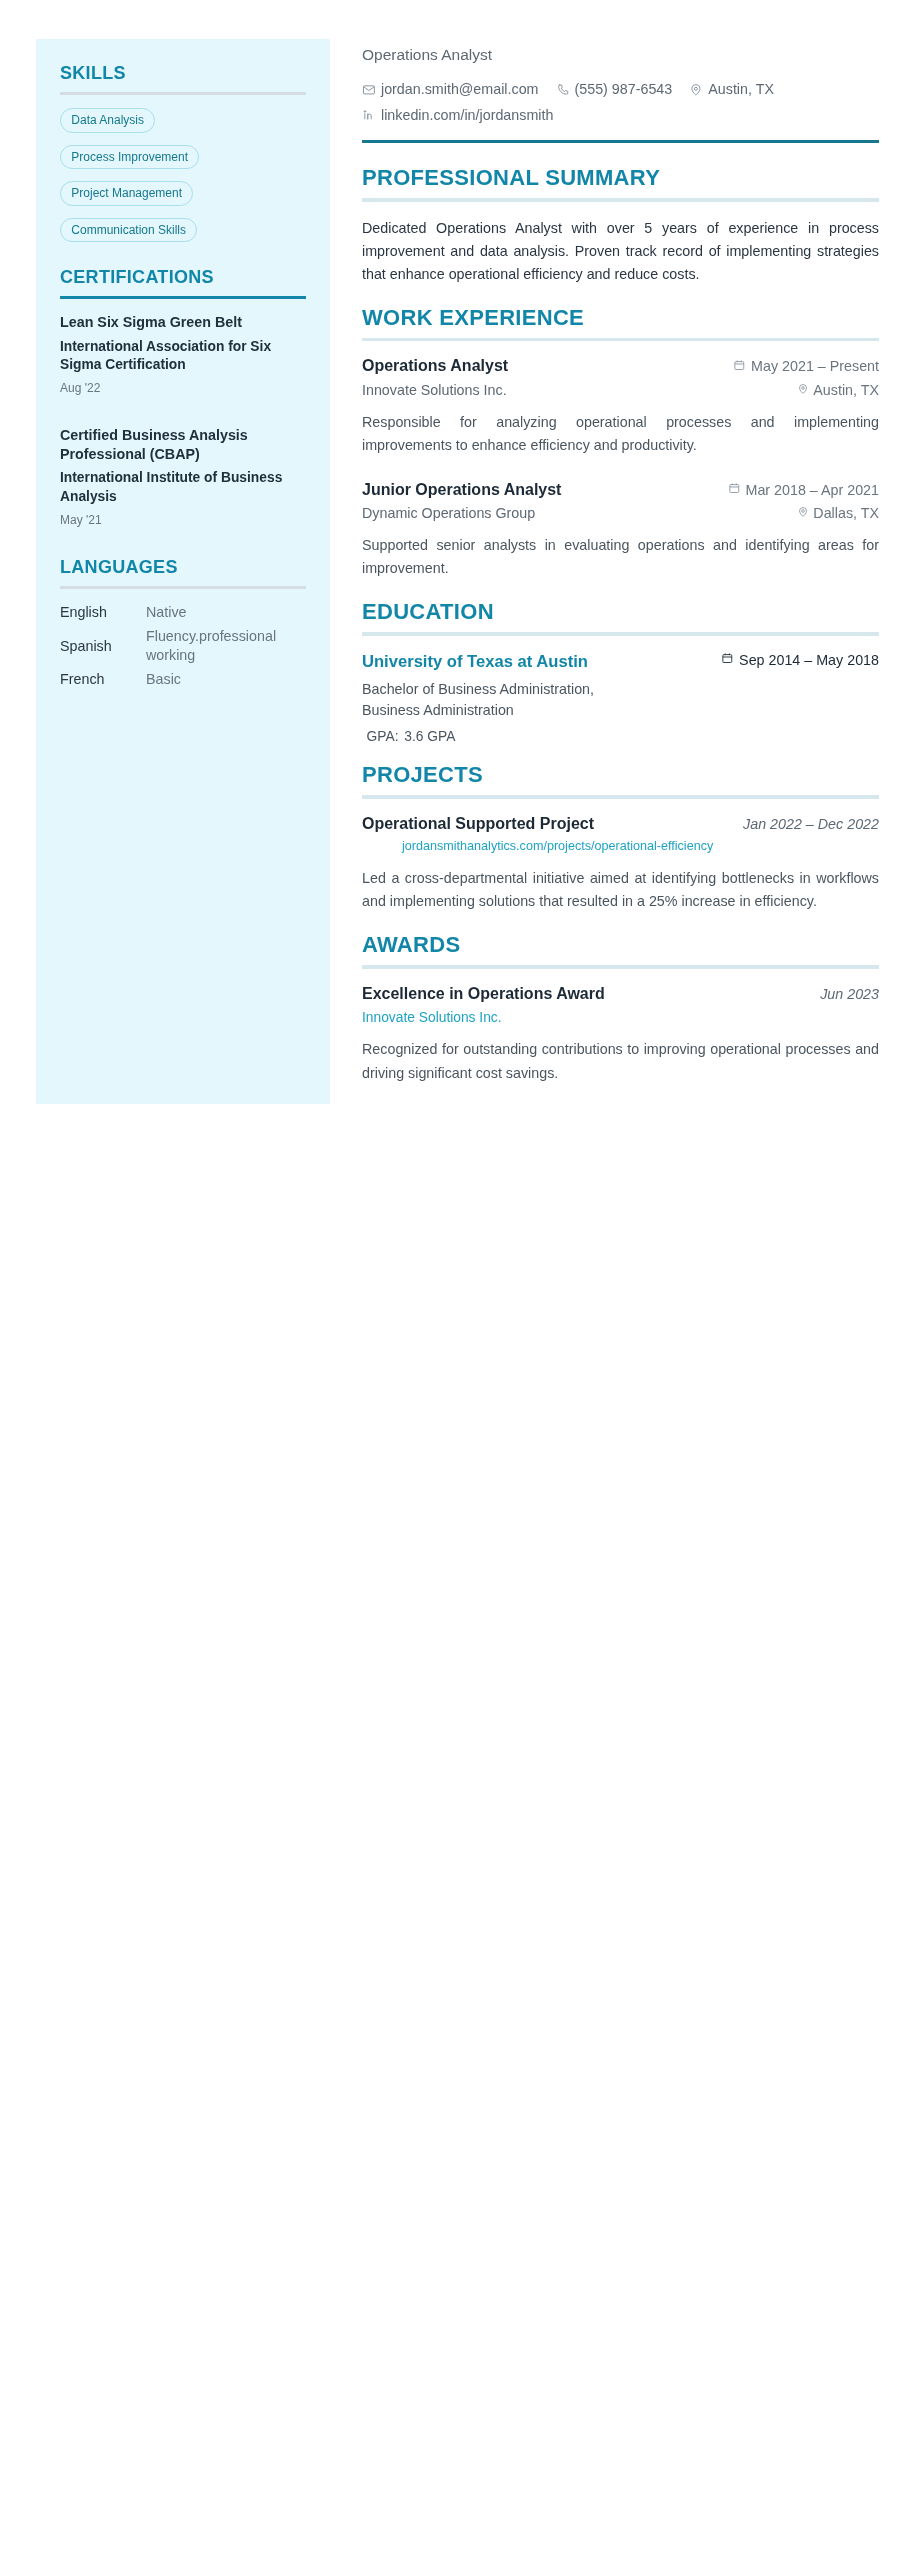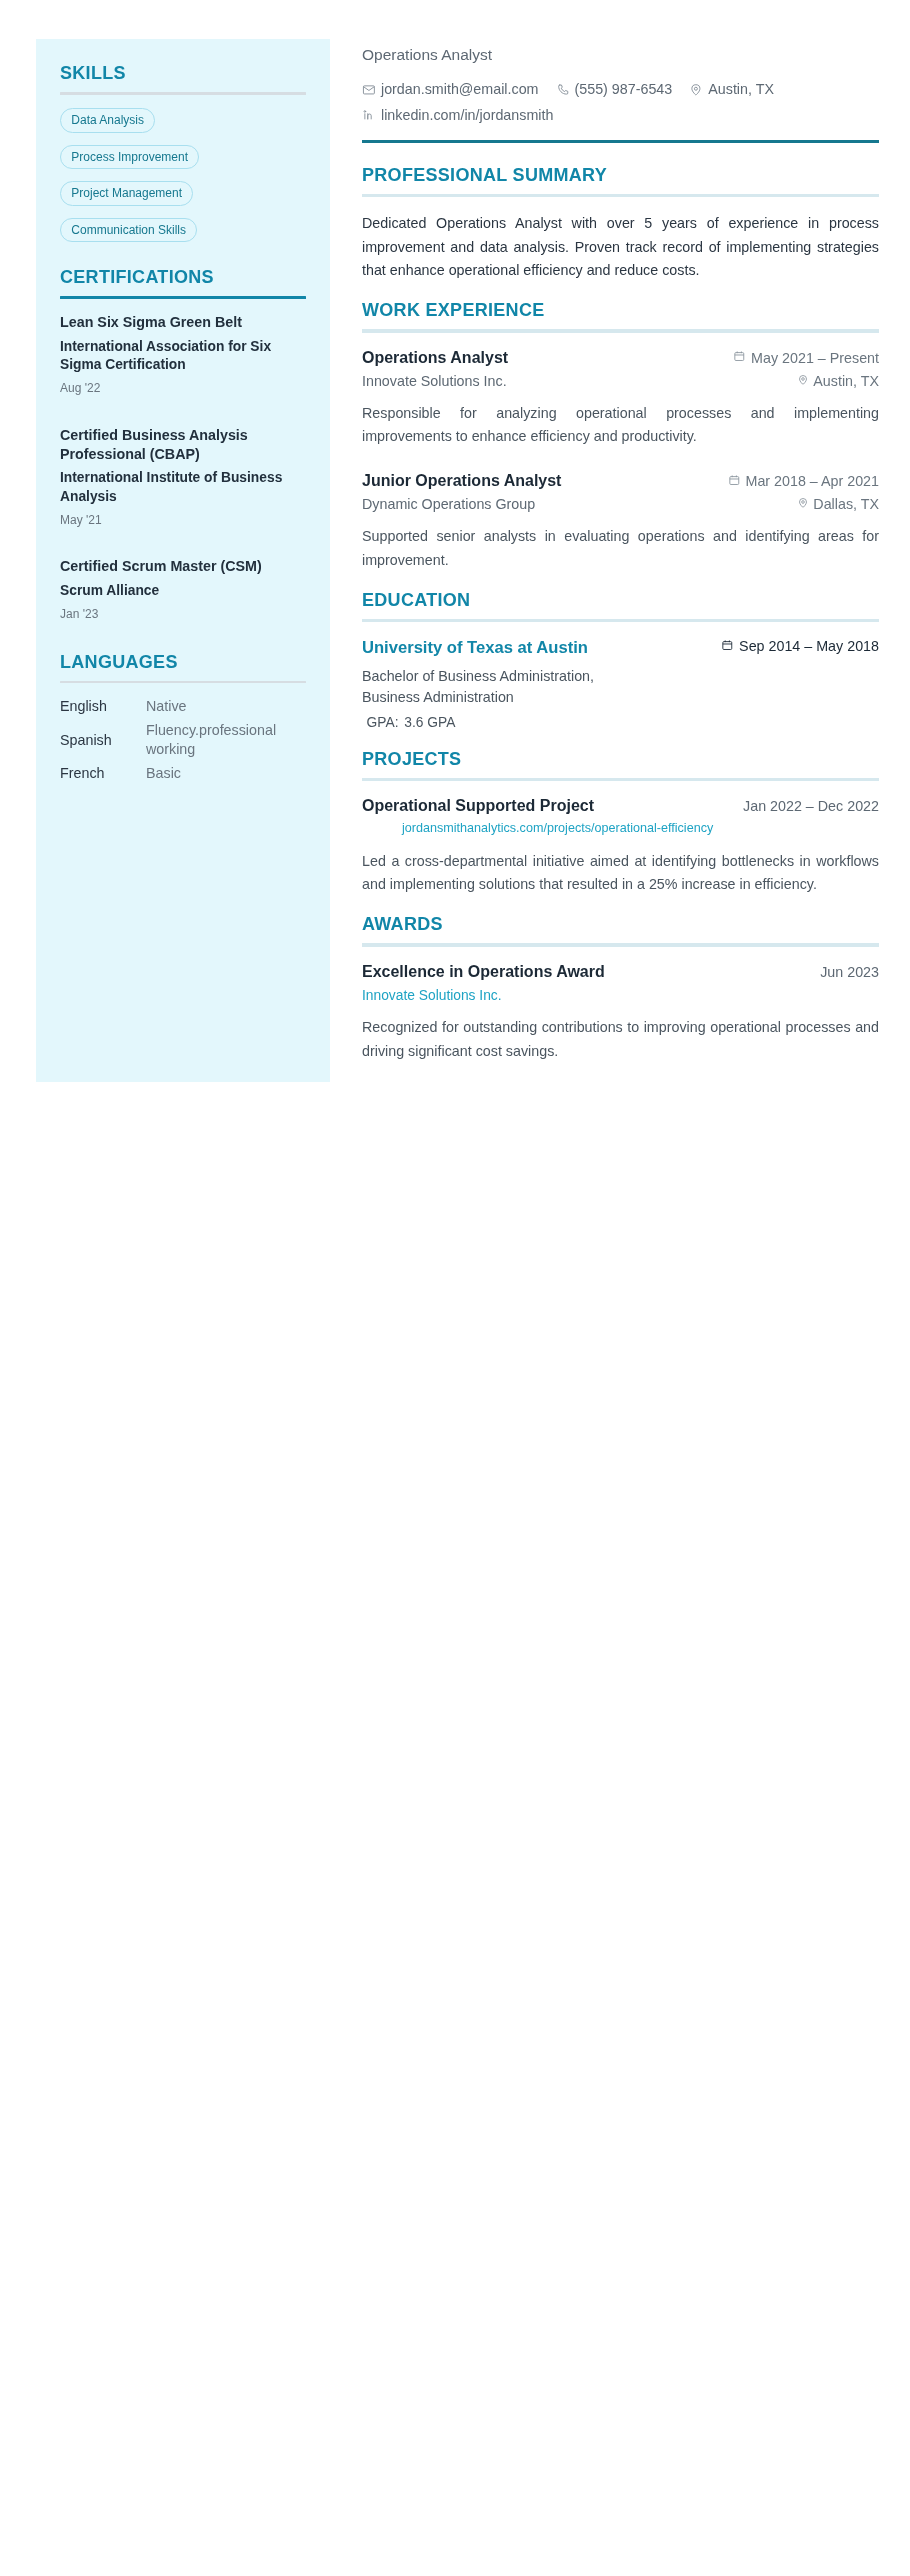--- a/index.html
+++ b/index.html
@@ -152,21 +152,21 @@
   .contact-item svg { display: block; }
 
   .header-rule {
     height: 3.4px;
     background: #16788f;
     margin: 16px 0 23px 0;
   }
 
   .section { margin-bottom: 19.5px; }
   .sec-heading {
-    font-size: 18px;
+    font-size: 22px;
     font-weight: 700;
     letter-spacing: 0.3px;
     color: #1186a8;
     margin: 0 0 8px 0;
     line-height: 1.1;
   }
   .sec-rule {
     height: 3.4px;
     background: #d6e8ee;
     margin-bottom: 15px;
@@ -270,21 +270,21 @@
     max-width: 321px;
     word-break: break-word;
     padding-left: 40px;
   }
   .award-org {
     font-size: 13.8px;
     color: #1ea3c4;
     line-height: 1.3;
     margin-top: 4.6px;
   }
-  .proj-date { color: #5d6873; }
+  .proj-date { color: #5d6873; font-style: italic; }
 </style>
 </head>
 <body>
 
 <div class="page">
   <div class="resume">
 
     <aside class="sidebar">
 
       <section class="side-section">
@@ -307,25 +307,20 @@
           <div class="cert-issuer">International Association for Six Sigma Certification</div>
           <div class="cert-date">Aug '22</div>
         </div>
 
         <div class="cert-item">
           <div class="cert-name">Certified Business Analysis Professional (CBAP)</div>
           <div class="cert-issuer">International Institute of Business Analysis</div>
           <div class="cert-date">May '21</div>
         </div>
 
-        <div class="cert-item">
-          <div class="cert-name">Certified Scrum Master (CSM)</div>
-          <div class="cert-issuer">Scrum Alliance</div>
-          <div class="cert-date">Jan '23</div>
-        </div>
       </section>
 
       <section class="side-section" style="margin-top:31px;">
         <h2 class="side-heading">LANGUAGES</h2>
         <div class="side-rule"></div>
 
         <div class="lang-row">
           <div class="lang-name">English</div>
           <div class="lang-level">Native</div>
         </div>

